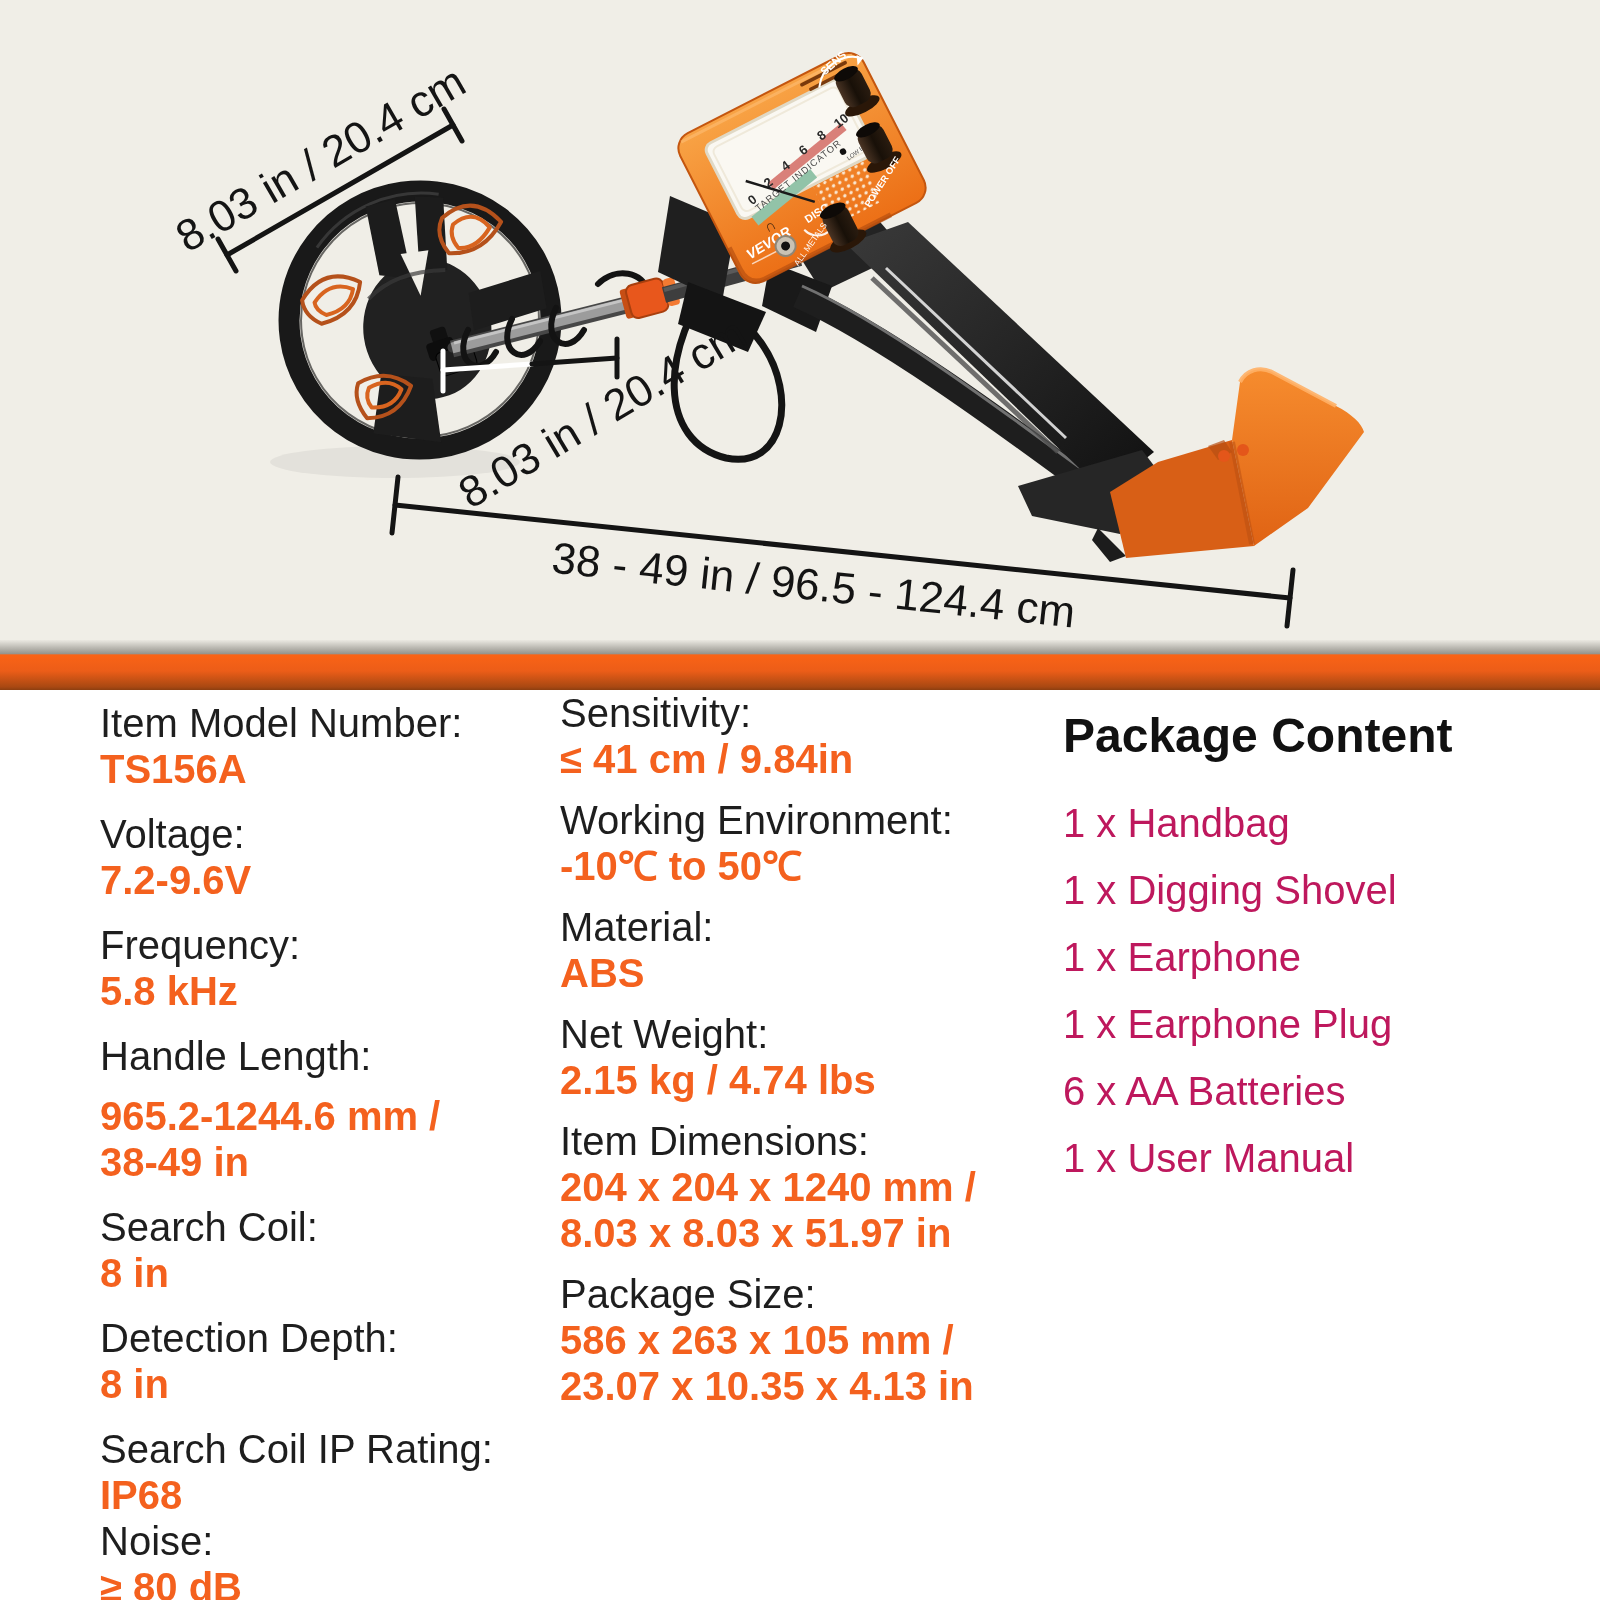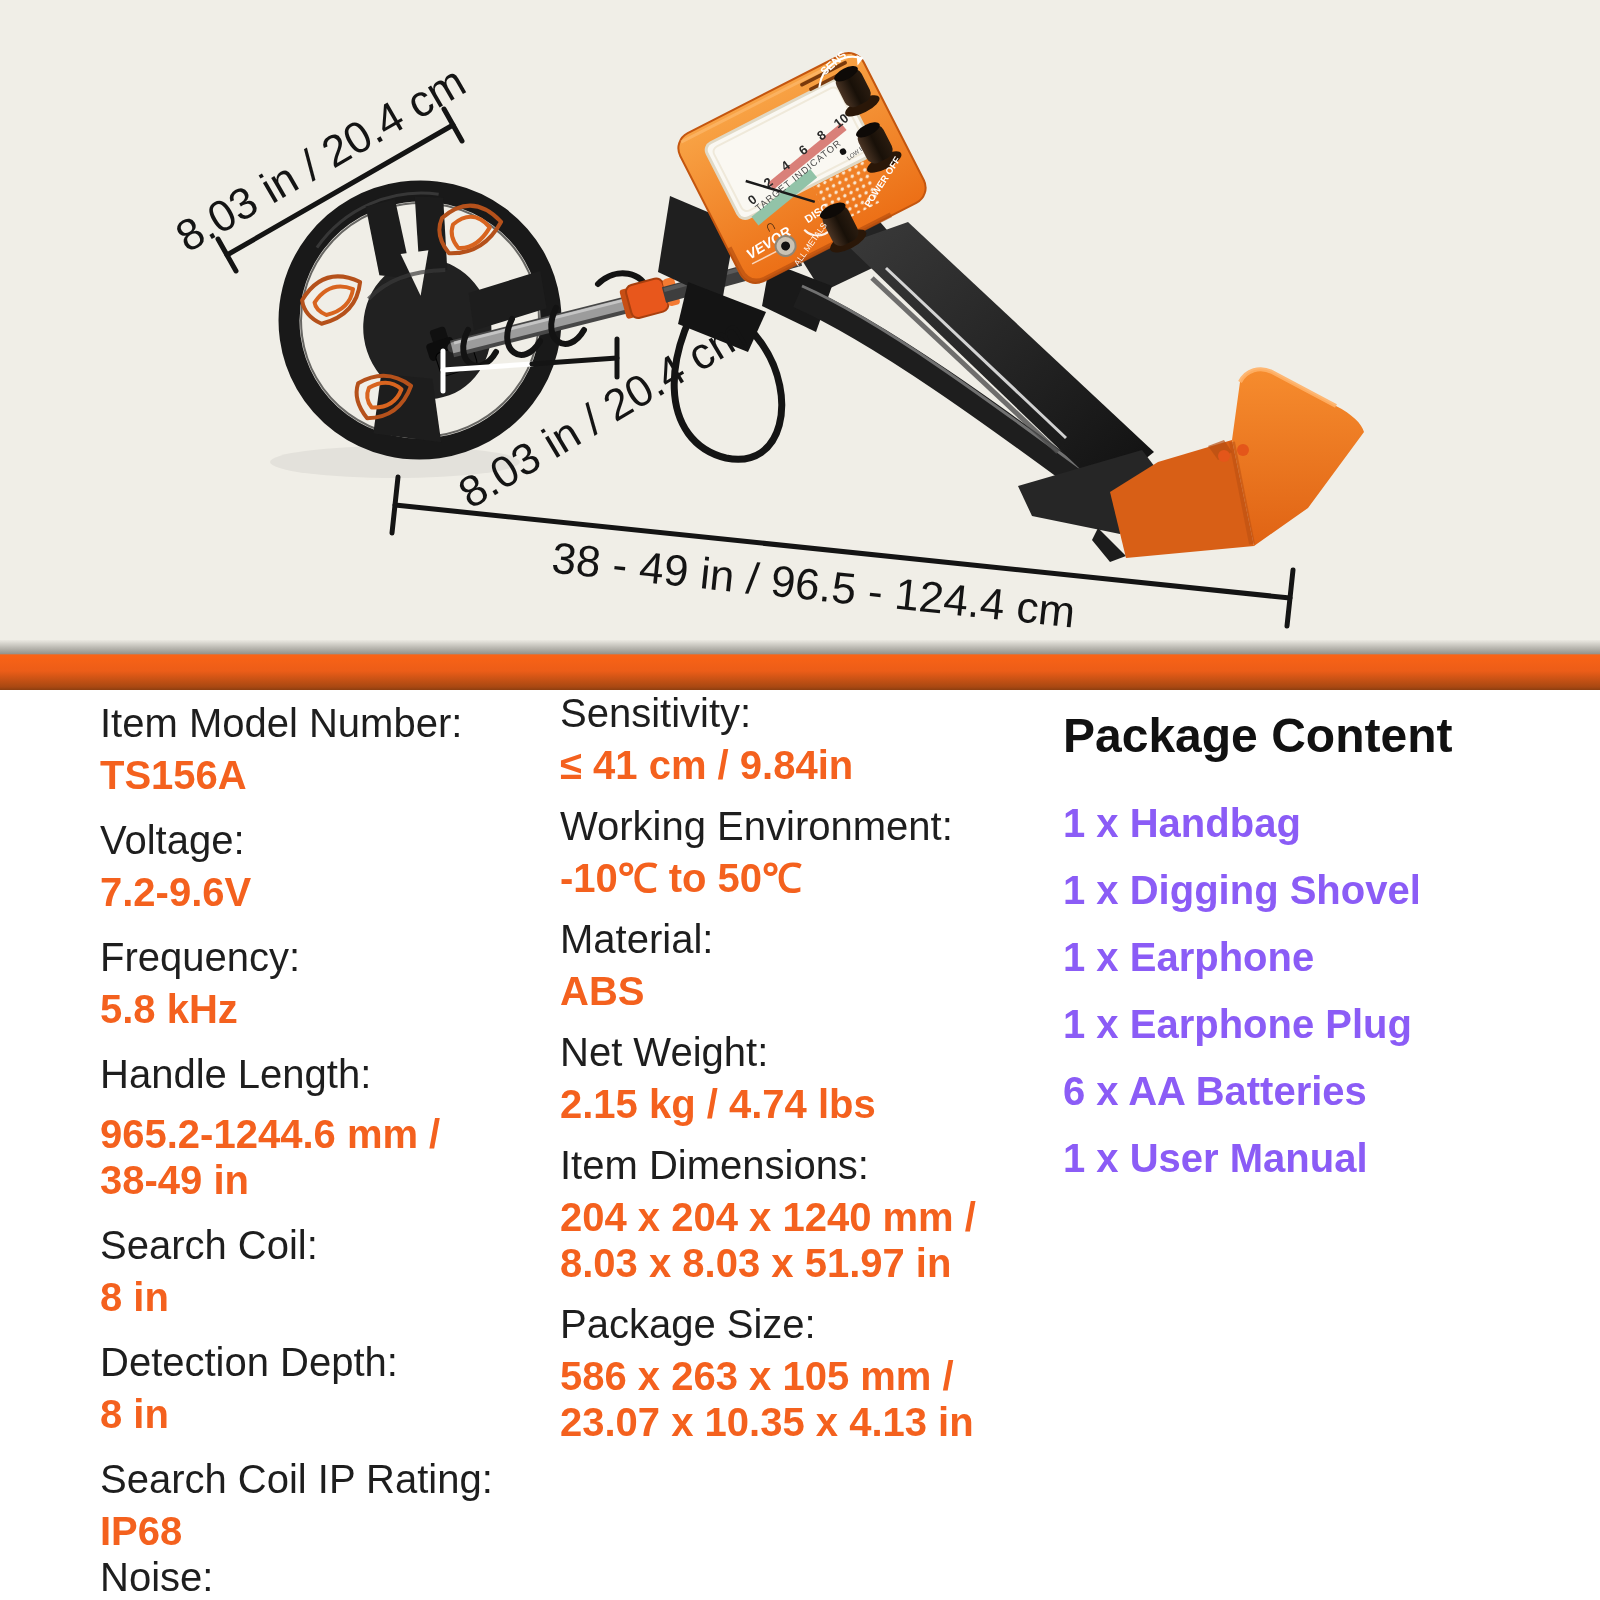--- a/index.html
+++ b/index.html
@@ -11,24 +11,24 @@
            background:linear-gradient(#ebe9e2 0%,#97958e 27%,#fa6316 30%,#ec5d18 62%,#a84812 94%,#8c3e10 100%);}
   .specs{position:absolute;left:0;top:690px;width:1428px;height:910px;background:#fff;}
   .col{position:absolute;top:0;font-size:40px;line-height:46px;}
   .col1{left:100px;width:445px;padding-top:10px;}
   .col2{left:560px;width:475px;}
   .col3{left:1063px;width:460px;padding-top:18px;}
   .spec{margin-bottom:19px;}
   .col2 .spec{margin-bottom:15px;}
   .spec.tight{margin-bottom:0;}
   .spec .label{color:#1e1e1e;}
-  .spec .value{color:#f4611e;font-weight:bold;white-space:pre-line;margin-top:6px;}
+  .spec .value{color:#f4611e;font-weight:bold;white-space:pre-line;}
   .spec .value.mt{margin-top:14px;}
   .pkg-title{font-size:48px;line-height:56px;font-weight:bold;color:#111;margin:0 0 26px 0;}
-  .pkg-item{line-height:67px;color:#8b5cf6;font-weight:bold;}
+  .pkg-item{line-height:67px;color:#be185d;}
   text{font-family:"Liberation Sans",sans-serif;}
 </style>
 </head>
 <body>
 
 <div class="stage">
 
   <div class="hero">
     <svg width="1600" height="655" viewBox="0 0 1600 655">
       <defs>

